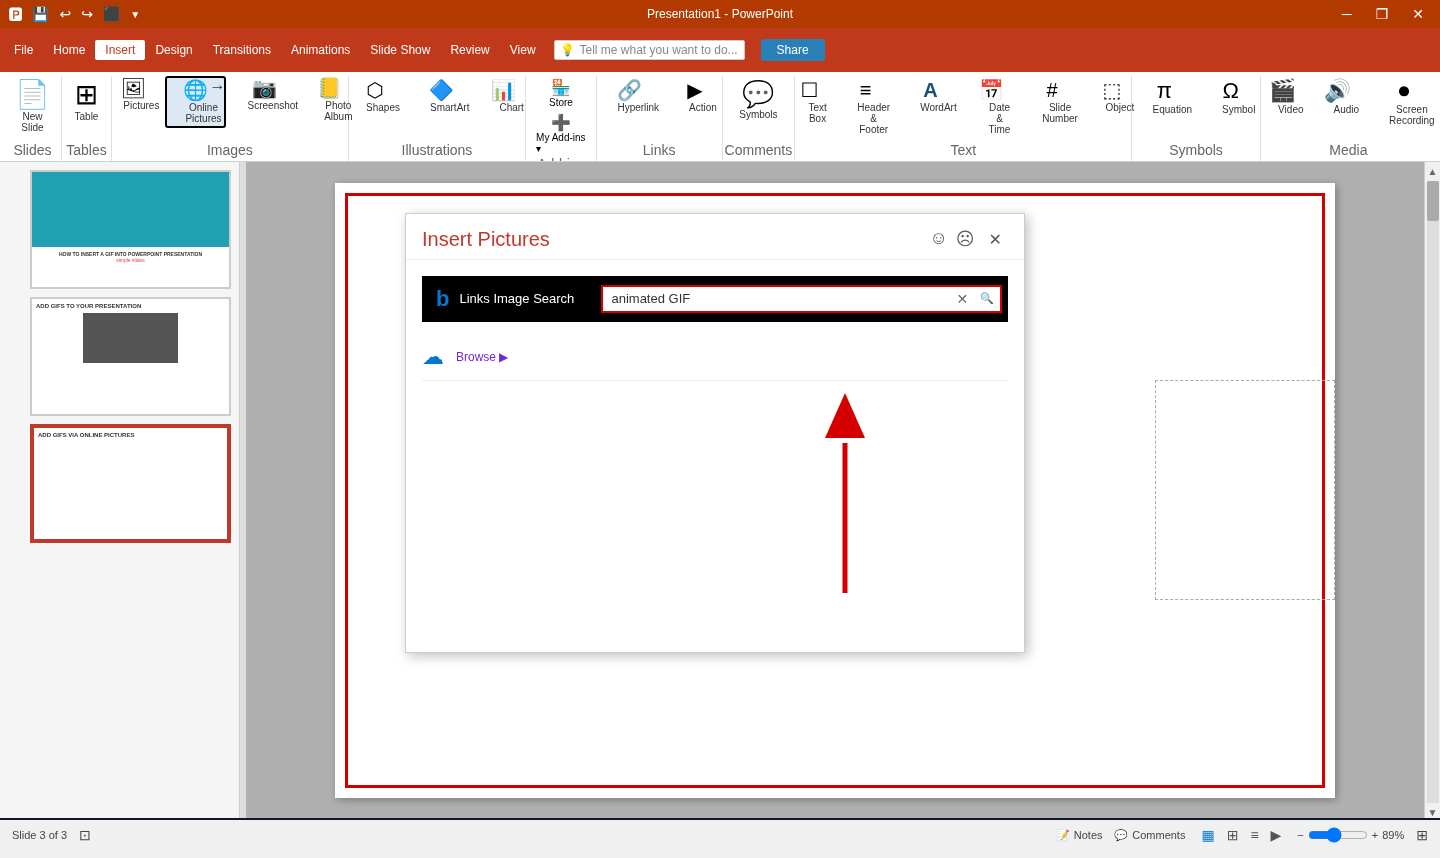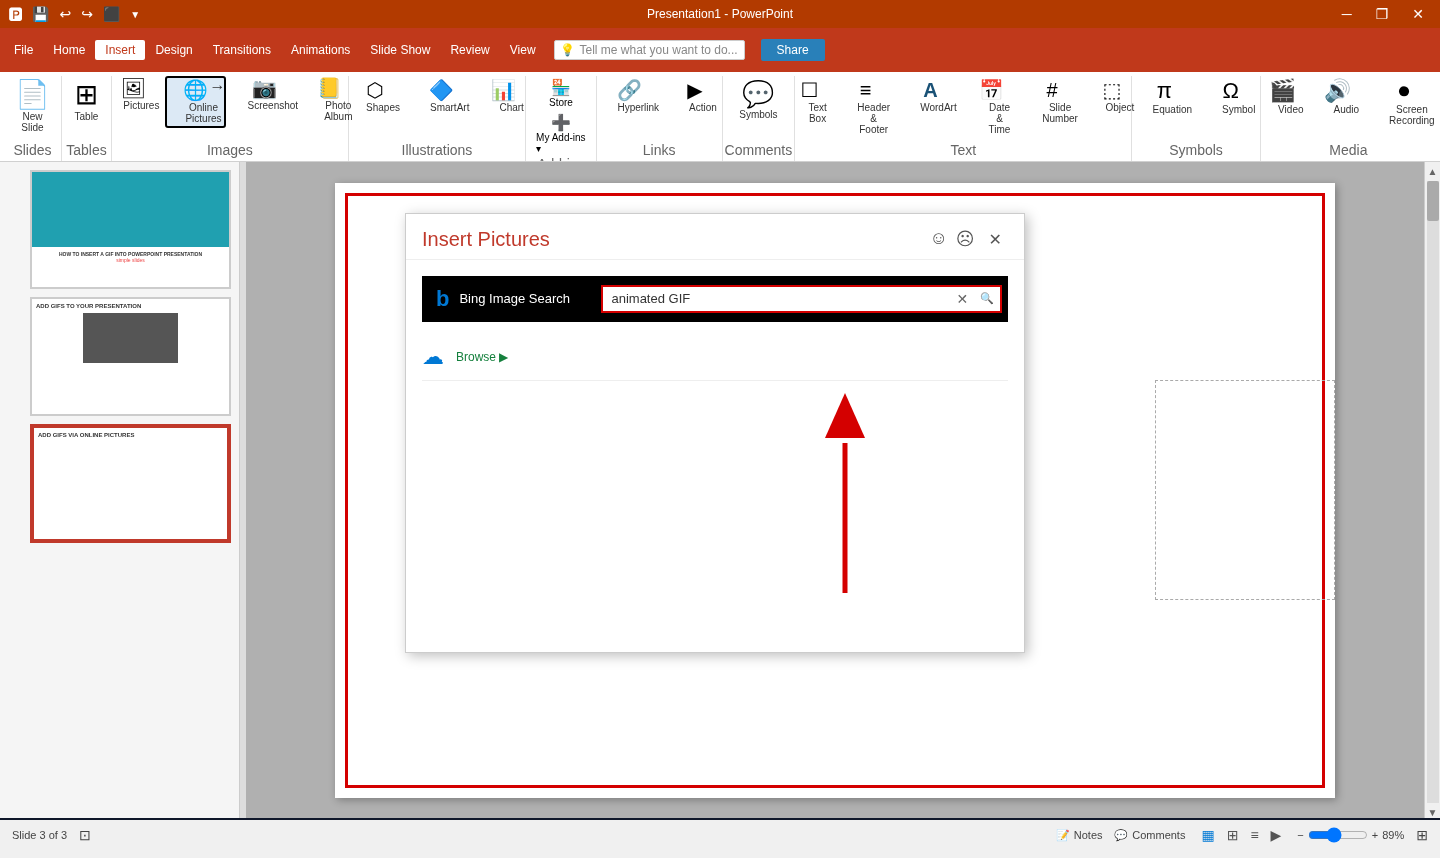--- a/index.html
+++ b/index.html
@@ -259,21 +259,21 @@
     .search-go { color: #666; padding: 4px 6px; cursor: pointer; }
 
     .dialog-onedrive-row {
       display: flex;
       align-items: center;
       padding: 10px 0;
       border-bottom: 1px solid #eee;
     }
     .onedrive-icon { font-size: 22px; color: #0078d4; margin-right: 12px; }
     .onedrive-label { font-size: 13px; color: #333; flex: 1; }
-    .browse-btn { font-size: 12px; color: #15803d; cursor: pointer; display: flex; align-items: flex-end; gap: 3px; }
+    .browse-btn { font-size: 12px; color: #6d28d9; cursor: pointer; display: flex; align-items: flex-end; gap: 3px; }
 
     
     .right-panel {
       width: 16px;
       background: #f0f0f0;
       border-left: 1px solid #ccc;
       display: flex;
       flex-direction: column;
       align-items: center;
       padding-top: 4px;
@@ -622,21 +622,21 @@
             <span class="dialog-close">✕</span>
           </div>
         </div>
 
         <div class="dialog-body">
 
           <div class="dialog-search-row">
             <div class="bing-logo">
               <span class="bing-b">b</span>
             </div>
-            <span style="font-size:13px; color:white; min-width:140px;">Bing Image Search</span>
+            <span style="font-size:13px; color:white; min-width:140px;">Links Image Search</span>
             <div class="search-input-wrap">
               <input class="search-input" value="animated GIF" readonly="" style="background: white;">
               <span class="search-clear">✕</span>
               <span class="search-go">🔍</span>
             </div>
           </div>
 
           <div class="dialog-onedrive-row">
             <span class="onedrive-icon">☁</span>
             <div class="browse-btn">

